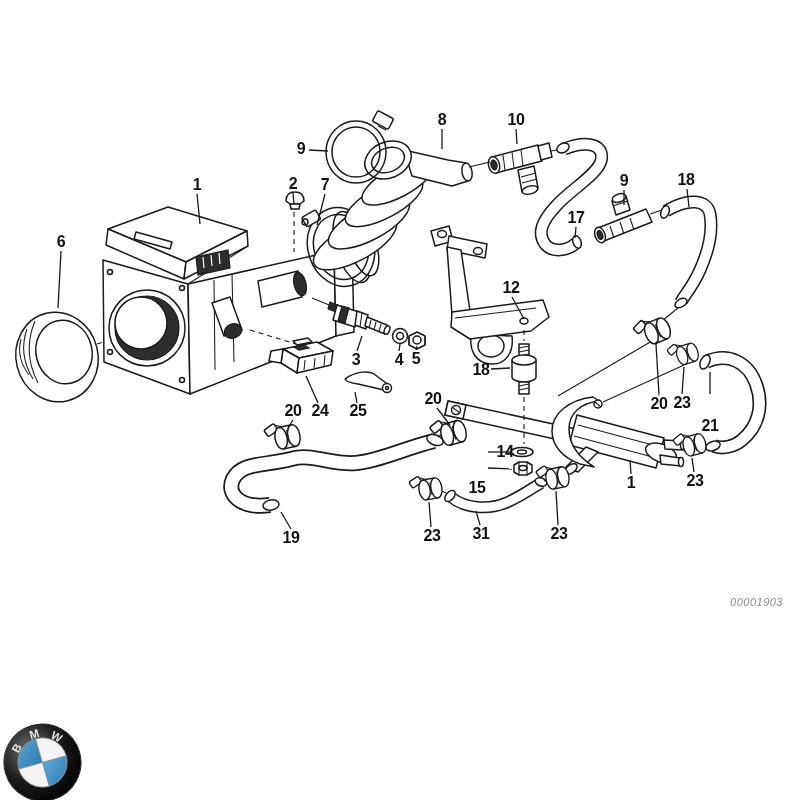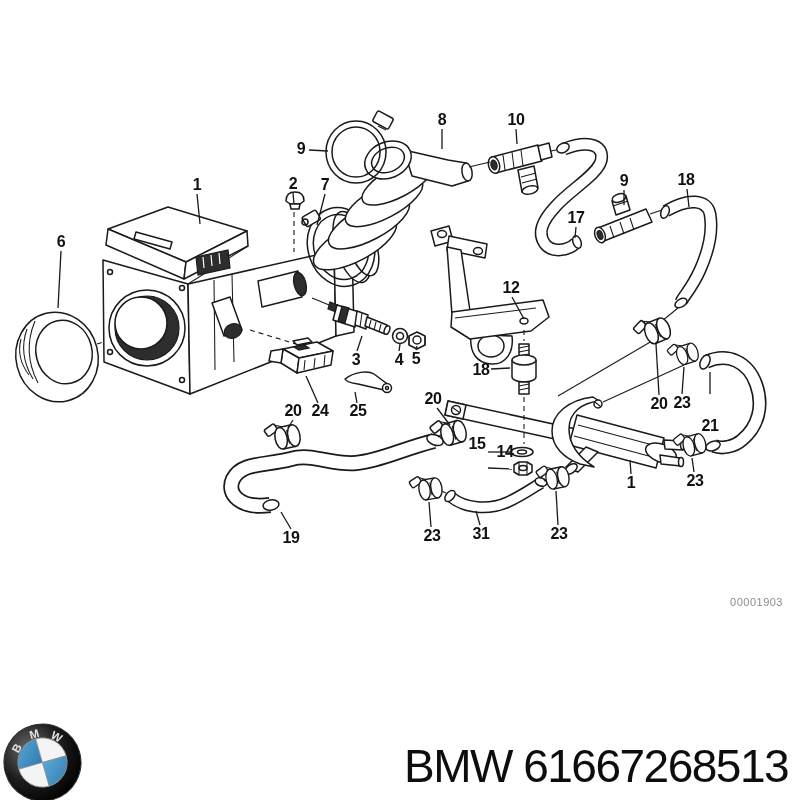--- a/index.html
+++ b/index.html
@@ -1,20 +1,20 @@
 <!DOCTYPE html>
 <html><head>
 <meta charset="utf-8">
 <style>
   html,body{margin:0;padding:0;background:#fff;}
   body{width:800px;height:800px;overflow:hidden;}
   .stage{position:relative;width:800px;height:800px;font-family:"Liberation Sans",sans-serif;background:#fff;}
   .art{position:absolute;left:0;top:0;}
   .callout{position:absolute;transform:translate(-50%,-50%);font-weight:bold;font-size:16px;color:#111;letter-spacing:-0.5px;white-space:nowrap;}
-  .diagram-id{position:absolute;left:683px;top:596px;width:100px;text-align:right;font-size:11px;color:#8c8c8c;letter-spacing:0.5px;}
+  .diagram-id{position:absolute;left:683px;top:596px;width:100px;text-align:right;font-size:11px;color:#8c8c8c;letter-spacing:0.5px;font-style:italic;}
   .part-title{position:absolute;left:404px;top:739px;font-size:46px;letter-spacing:-1.5px;color:#0d0d0d;white-space:nowrap;}
   .bmw-logo{position:absolute;left:2px;top:722px;}
   
   .ln{stroke:#1a1a1a;stroke-width:1.5;fill:#fff;stroke-linejoin:round;}
   .nf{stroke:#1a1a1a;stroke-width:1.5;fill:none;stroke-linejoin:round;}
   .thin{stroke:#1a1a1a;stroke-width:1.05;fill:none;}
   .dk{stroke:#1a1a1a;stroke-width:1.2;fill:#2d2d2d;}
   .wt{stroke:#fff;stroke-width:1.2;fill:none;}
   .ld{stroke:#1a1a1a;stroke-width:1.3;fill:none;}
   .dash{stroke:#1a1a1a;stroke-width:1.1;fill:none;stroke-dasharray:5 4;}
@@ -366,21 +366,21 @@
   <div class="callout" style="left:416px;top:359px">5</div>
   <div class="callout" style="left:481px;top:370px">18</div>
   <div class="callout" style="left:293px;top:411px">20</div>
   <div class="callout" style="left:320px;top:411px">24</div>
   <div class="callout" style="left:358px;top:411px">25</div>
   <div class="callout" style="left:433px;top:399px">20</div>
   <div class="callout" style="left:659px;top:404px">20</div>
   <div class="callout" style="left:682px;top:403px">23</div>
   <div class="callout" style="left:710px;top:426px">21</div>
   <div class="callout" style="left:505px;top:452px">14</div>
-  <div class="callout" style="left:477px;top:444px">15</div>
+  <div class="callout" style="left:477px;top:488px">15</div>
   <div class="callout" style="left:631px;top:483px">1</div>
   <div class="callout" style="left:695px;top:481px">23</div>
   <div class="callout" style="left:291px;top:538px">19</div>
   <div class="callout" style="left:432px;top:536px">23</div>
   <div class="callout" style="left:481px;top:534px">31</div>
   <div class="callout" style="left:559px;top:534px">23</div>
 
   <div class="diagram-id">00001903</div>
 
   <svg class="bmw-logo" width="81" height="81" viewBox="0 0 81 81">
@@ -401,15 +401,14 @@
       <path d="M40.5,40.5 L40.5,16 A24.5,24.5 0 0 0 16,40.5 Z" fill="url(#blueGrad)" stroke="#8a8a8a" stroke-width="0.6"></path>
       <path d="M40.5,40.5 L65,40.5 A24.5,24.5 0 0 0 40.5,16 Z" fill="#f4f4f4" stroke="#8a8a8a" stroke-width="0.6"></path>
       <path d="M40.5,40.5 L16,40.5 A24.5,24.5 0 0 0 40.5,65 Z" fill="#f4f4f4" stroke="#8a8a8a" stroke-width="0.6"></path>
       <path d="M40.5,40.5 L40.5,65 A24.5,24.5 0 0 0 65,40.5 Z" fill="url(#blueGrad)" stroke="#8a8a8a" stroke-width="0.6"></path>
       <text x="40.5" y="15" text-anchor="middle" class="logo-letter" transform="rotate(-45 40.5 40.5)">B</text>
       <text x="40.5" y="15" text-anchor="middle" class="logo-letter">M</text>
       <text x="40.5" y="15" text-anchor="middle" class="logo-letter" transform="rotate(45 40.5 40.5)">W</text>
     </g>
   </svg>
 
-  <div class="part-title">BMW 61667268513</div>
 
 </div>
 
 </body></html>

